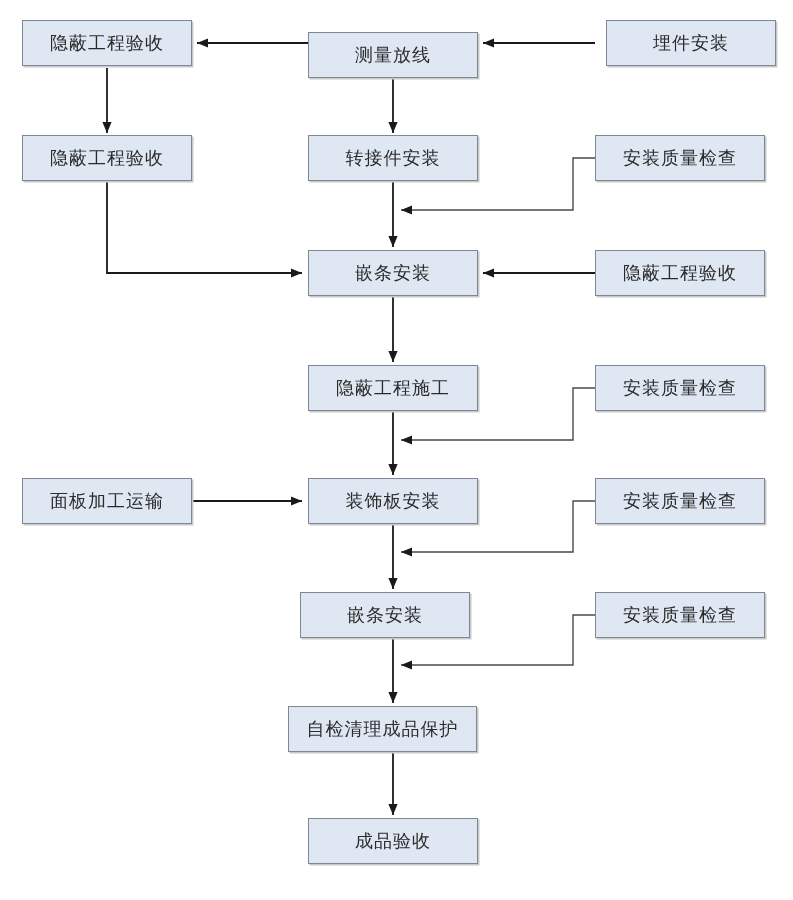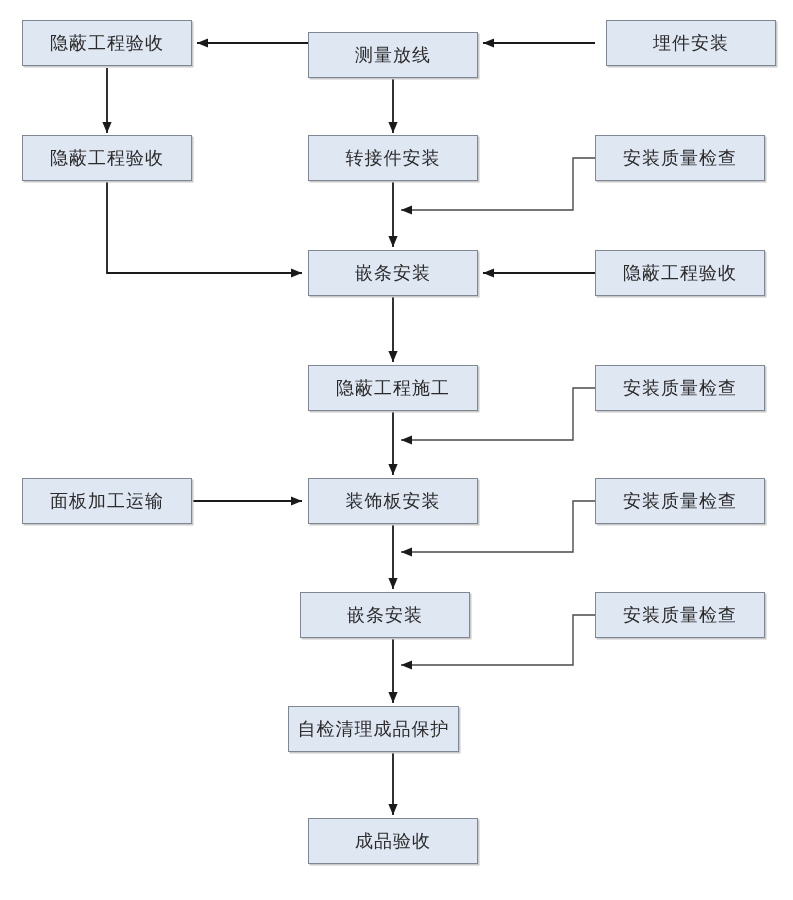--- a/index.html
+++ b/index.html
@@ -30,21 +30,21 @@
     border: 1px solid #7f8694;
     box-shadow: 1.5px 1.5px 0 0 #c9c9c9;
     box-sizing: border-box;
     display: flex;
     align-items: center;
     justify-content: center;
     font-size: 18px;
     letter-spacing: 1px;
     color: #2b2b2b;
   }
-  .node.wide { width: 171px; }
+  .node.wide { width: 189px; }
   .main-line { stroke: #1a1a1a; stroke-width: 1.8; fill: none; }
   .elbow-line { stroke: #4a4a4a; stroke-width: 1.4; fill: none; }
 </style>
 </head>
 <body>
 
 <div class="canvas">
 
   <svg class="connectors" viewBox="0 0 793 900" xmlns="http://www.w3.org/2000/svg">
     <defs>

